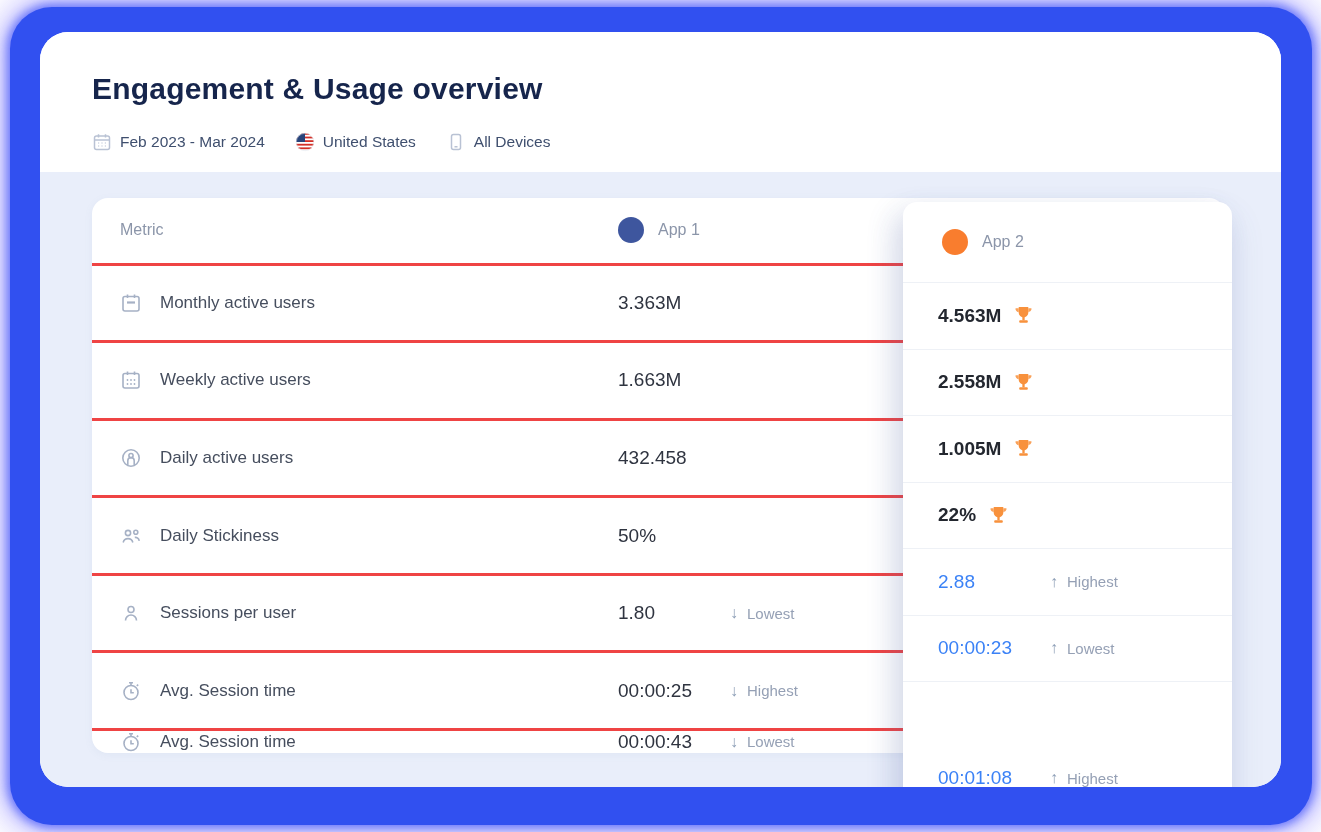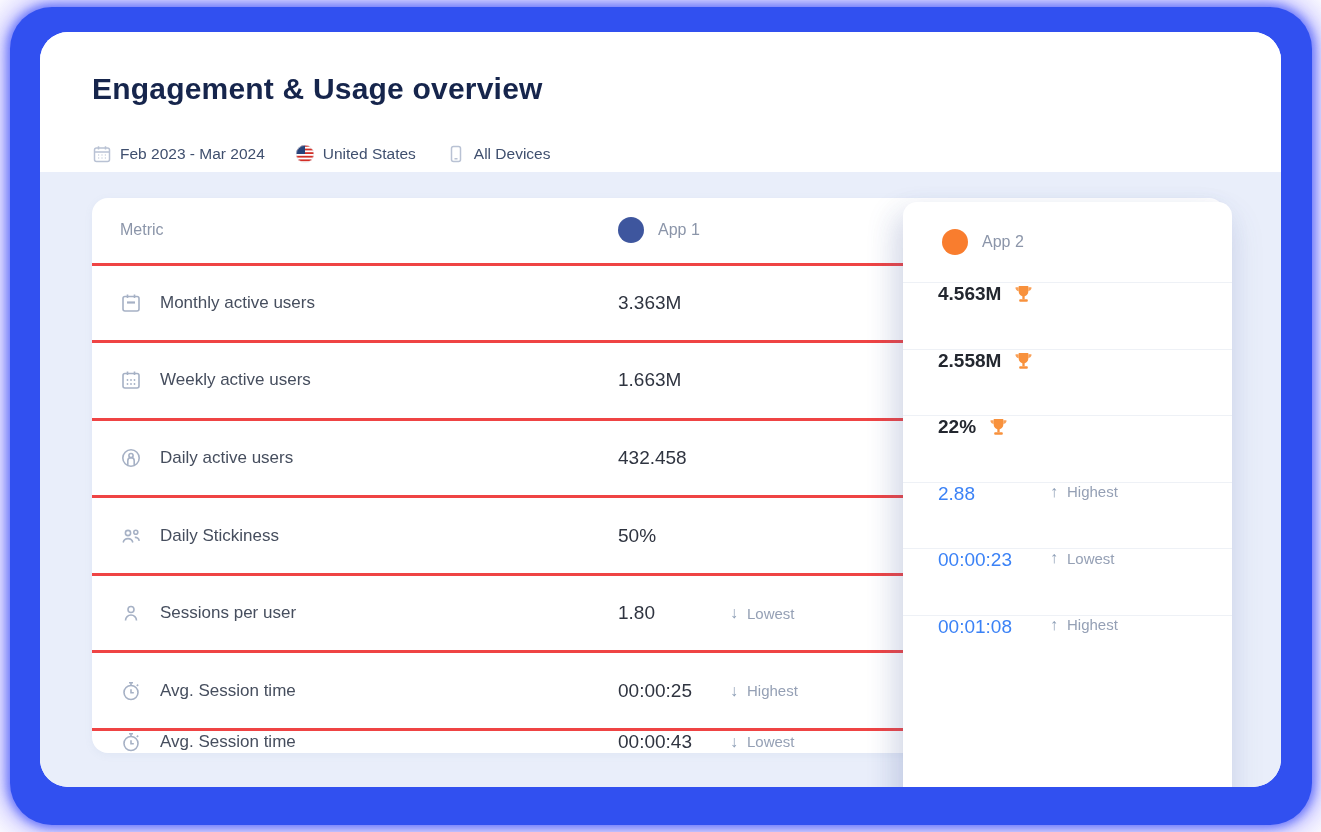--- a/index.html
+++ b/index.html
@@ -11,21 +11,21 @@
            background:#3150f0;
            box-shadow:0 0 10px 3px rgba(74,92,248,.75), 0 0 26px 9px rgba(110,105,255,.40), 0 0 46px 16px rgba(140,120,255,.18); }
 
   
   .main-card { position:absolute; left:40px; top:32px; width:1241px; height:755px; border-radius:28px;
                background:#ffffff; overflow:hidden; }
   .header-section { position:absolute; left:0; top:0; width:100%; height:140px; background:#ffffff;border-radius:12px; }
   .body-section { position:absolute; left:0; top:140px; width:100%; height:615px; background:#e9eefa; }
 
   .page-title { position:absolute; left:52px; top:40px; font-size:30px; font-weight:700; color:#16254c; letter-spacing:.2px; }
-  .meta-row { position:absolute; left:52px; top:112px; display:flex; align-items:center; gap:30px; }
+  .meta-row { position:absolute; left:52px; top:100px; display:flex; align-items:center; gap:30px; }
   .meta-item { display:flex; align-items:center; gap:8px; font-size:15.5px; color:#3f4f6e; }
   .meta-item .mi { display:inline-flex; width:20px; height:20px; }
 
   
   .table-card { position:absolute; left:52px; top:166px; width:1133px; height:555px; background:#ffffff;
                 border-radius:16px; box-shadow:0 2px 8px rgba(120,135,175,.07); display:flex; flex-direction:column; }
   .t-head { height:72px; display:flex; align-items:center; }
   .t-row  { height:86px; display:flex; align-items:center; border-top:3px solid #ef4444; }
   .t-row.last { flex:1; }
   .c-metric { width:526px; padding-left:28px; display:flex; align-items:center; gap:18px; }
@@ -38,21 +38,21 @@
   .dot.app2 { background:#f97d2e; }
   .rlabel { font-size:17px; color:#464e5e; }
   .ricon { display:inline-flex; width:22px; height:22px; }
   .arrow { font-size:16px; color:#8fa0b8; }
 
   
   .app2-card { position:absolute; left:863px; top:170px; width:329px; height:672px; background:#ffffff;
                border-radius:14px; display:flex; flex-direction:column;
                box-shadow:-10px 10px 28px rgba(80,100,160,.16), 0 16px 34px rgba(80,100,160,.14); }
   .a-head { height:80px; display:flex; align-items:center; padding-left:39px; }
-  .a-row  { height:66.5px; display:flex; align-items:flex-start; padding-left:35px; border-top:1px solid #eef1f6; }
+  .a-row  { height:66.5px; display:flex; align-items:center; padding-left:35px; border-top:1px solid #eef1f6; }
   .a-row.last { flex:1; }
   .a-val { width:112px; font-size:19px; color:#3b82f6; display:flex; align-items:center; }
   .a-val.win { font-weight:700; color:#23272f; width:auto; }
   .a-tag { display:flex; align-items:center; gap:9px; font-size:15px; color:#95a0b5; }
   .trophy { display:inline-flex; width:23px; height:23px; margin-left:11px; }
 
   svg { display:block; width:100%; height:100%; }
 </style>
 </head>
 <body>
@@ -286,20 +286,32 @@
           <svg viewBox="0 0 24 24" fill="#f8913c">
             <path d="M7 3 h10 v6 a5 5 0 0 1 -10 0 Z"></path>
             <path d="M5.5 4.5 H7 v4 A4 4 0 0 1 3.5 5.2 c0-.4.3-.7.7-.7 Z" opacity=".85"></path>
             <path d="M18.5 4.5 H17 v4 a4 4 0 0 0 3.5-3.3 c0-.4-.3-.7-.7-.7 Z" opacity=".85"></path>
             <rect x="10.8" y="13" width="2.4" height="4"></rect>
             <rect x="7.5" y="17" width="9" height="2.6" rx="1"></rect>
           </svg>
         </span>
       </div>
 
+      <div class="a-row">
+        <span class="a-val win">1.005M</span>
+        <span class="trophy">
+          <svg viewBox="0 0 24 24" fill="#f8913c">
+            <path d="M7 3 h10 v6 a5 5 0 0 1 -10 0 Z"></path>
+            <path d="M5.5 4.5 H7 v4 A4 4 0 0 1 3.5 5.2 c0-.4.3-.7.7-.7 Z" opacity=".85"></path>
+            <path d="M18.5 4.5 H17 v4 a4 4 0 0 0 3.5-3.3 c0-.4-.3-.7-.7-.7 Z" opacity=".85"></path>
+            <rect x="10.8" y="13" width="2.4" height="4"></rect>
+            <rect x="7.5" y="17" width="9" height="2.6" rx="1"></rect>
+          </svg>
+        </span>
+      </div>
 
       <div class="a-row">
         <span class="a-val win">22%</span>
         <span class="trophy">
           <svg viewBox="0 0 24 24" fill="#f8913c">
             <path d="M7 3 h10 v6 a5 5 0 0 1 -10 0 Z"></path>
             <path d="M5.5 4.5 H7 v4 A4 4 0 0 1 3.5 5.2 c0-.4.3-.7.7-.7 Z" opacity=".85"></path>
             <path d="M18.5 4.5 H17 v4 a4 4 0 0 0 3.5-3.3 c0-.4-.3-.7-.7-.7 Z" opacity=".85"></path>
             <rect x="10.8" y="13" width="2.4" height="4"></rect>
             <rect x="7.5" y="17" width="9" height="2.6" rx="1"></rect>

